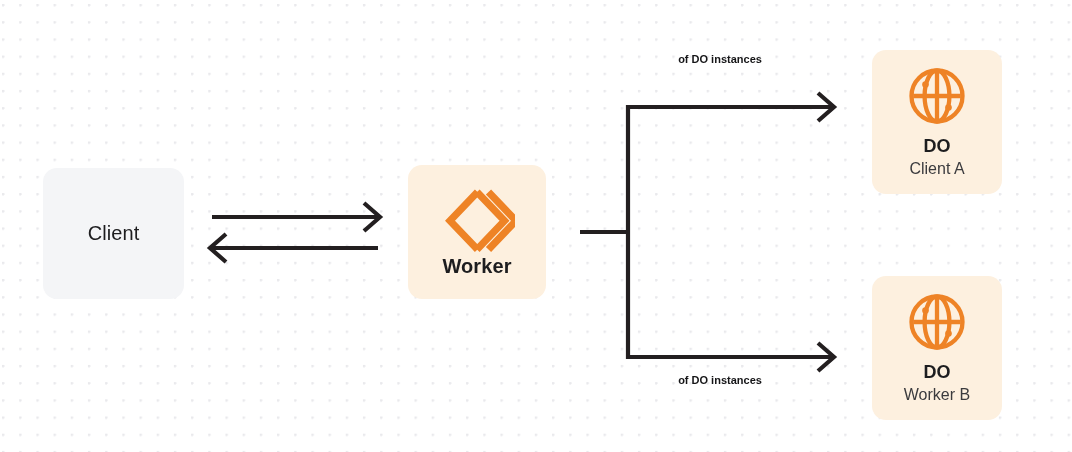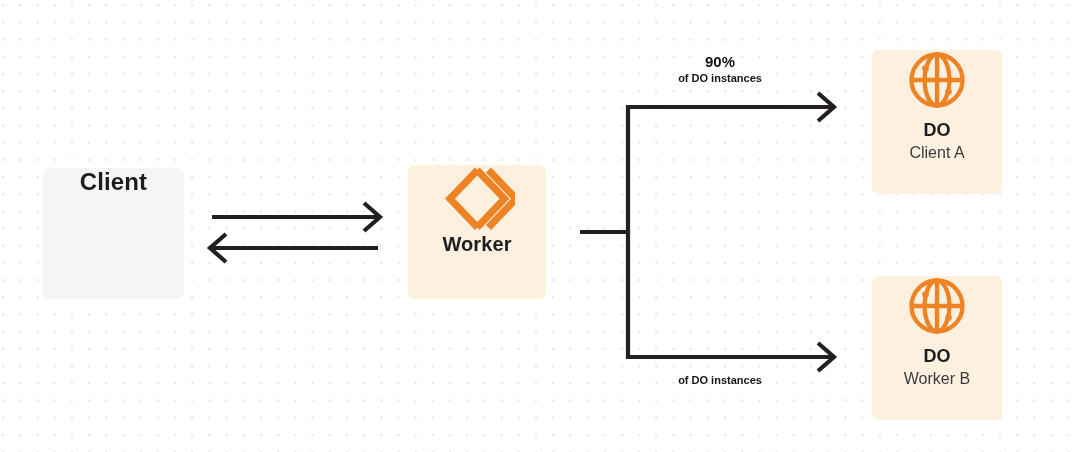--- a/index.html
+++ b/index.html
@@ -22,37 +22,37 @@
     background-color: #ffffff;
     background-image: radial-gradient(circle at 1px 1px, #e9e9ec 1.35px, rgba(255,255,255,0) 1.6px);
     background-size: 17.2px 17.2px;
     background-position: 2px 4px;
   }
 
   
   .node {
     position: absolute;
     box-sizing: border-box;
-    border-radius: 7px;
+    border-radius: 14px;
     display: flex;
     flex-direction: column;
     align-items: center;
-    justify-content: flex-start;
+    justify-content: center;
   }
 
   .node-client {
     left: 43px;
     top: 168px;
     width: 141px;
     height: 131px;
     background-color: #f4f5f7;
   }
   .node-client .node-title {
-    font-size: 24px;
-    font-weight: bold;
+    font-size: 20px;
+    font-weight: normal;
     color: #1d1d1f;
     letter-spacing: 0.1px;
   }
 
   .node-worker {
     left: 408px;
     top: 165px;
     width: 138px;
     height: 134px;
     background-color: #fdf0df;
@@ -215,21 +215,20 @@
 
       <g>
         <line x1="626" y1="357" x2="832" y2="357"></line>
         <polyline points="818,343 834,357 818,371"></polyline>
       </g>
 
     </g>
   </svg>
 
   <div class="edge-label label-top">
-    <span class="pct">90%</span>
     <span class="desc">of DO instances</span>
   </div>
 
   <div class="edge-label label-bottom">
     <span class="desc">of DO instances</span>
   </div>
 
 </div>
 
 </body></html>

